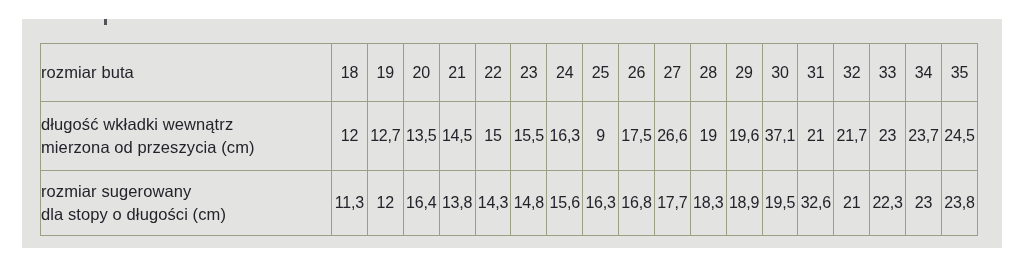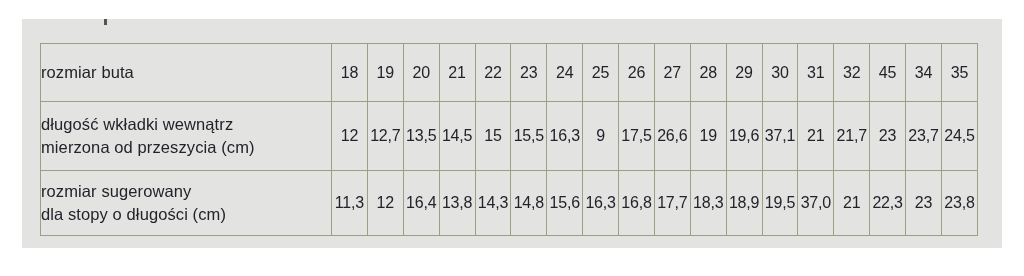--- a/index.html
+++ b/index.html
@@ -113,21 +113,21 @@
           <td class="val">23</td>
           <td class="val">24</td>
           <td class="val">25</td>
           <td class="val">26</td>
           <td class="val">27</td>
           <td class="val">28</td>
           <td class="val">29</td>
           <td class="val">30</td>
           <td class="val">31</td>
           <td class="val">32</td>
-          <td class="val">45</td>
+          <td class="val">33</td>
           <td class="val">34</td>
           <td class="val">35</td>
         </tr>
 
         <tr class="r-body">
           <td class="row-label">długość wkładki wewnątrz
 mierzona od przeszycia (cm)</td>
           <td class="val">12</td>
           <td class="val">12,7</td>
           <td class="val">13,5</td>
@@ -157,21 +157,21 @@
           <td class="val">13,8</td>
           <td class="val">14,3</td>
           <td class="val">14,8</td>
           <td class="val">15,6</td>
           <td class="val">16,3</td>
           <td class="val">16,8</td>
           <td class="val">17,7</td>
           <td class="val">18,3</td>
           <td class="val">18,9</td>
           <td class="val">19,5</td>
-          <td class="val">37,0</td>
+          <td class="val">32,6</td>
           <td class="val">21</td>
           <td class="val">22,3</td>
           <td class="val">23</td>
           <td class="val">23,8</td>
         </tr>
 
       </tbody>
     </table>
   </div>
 

